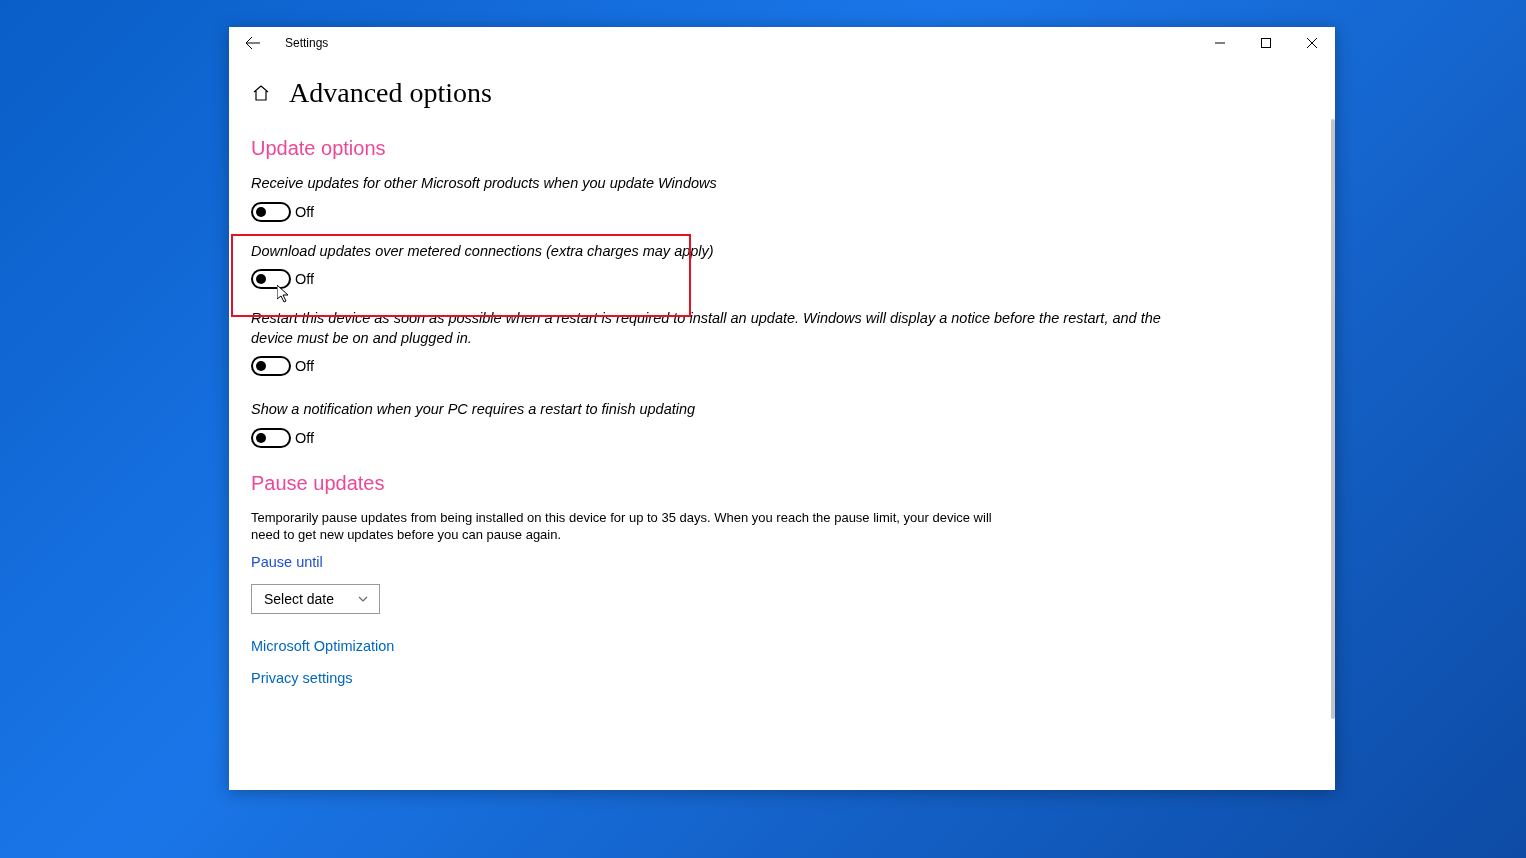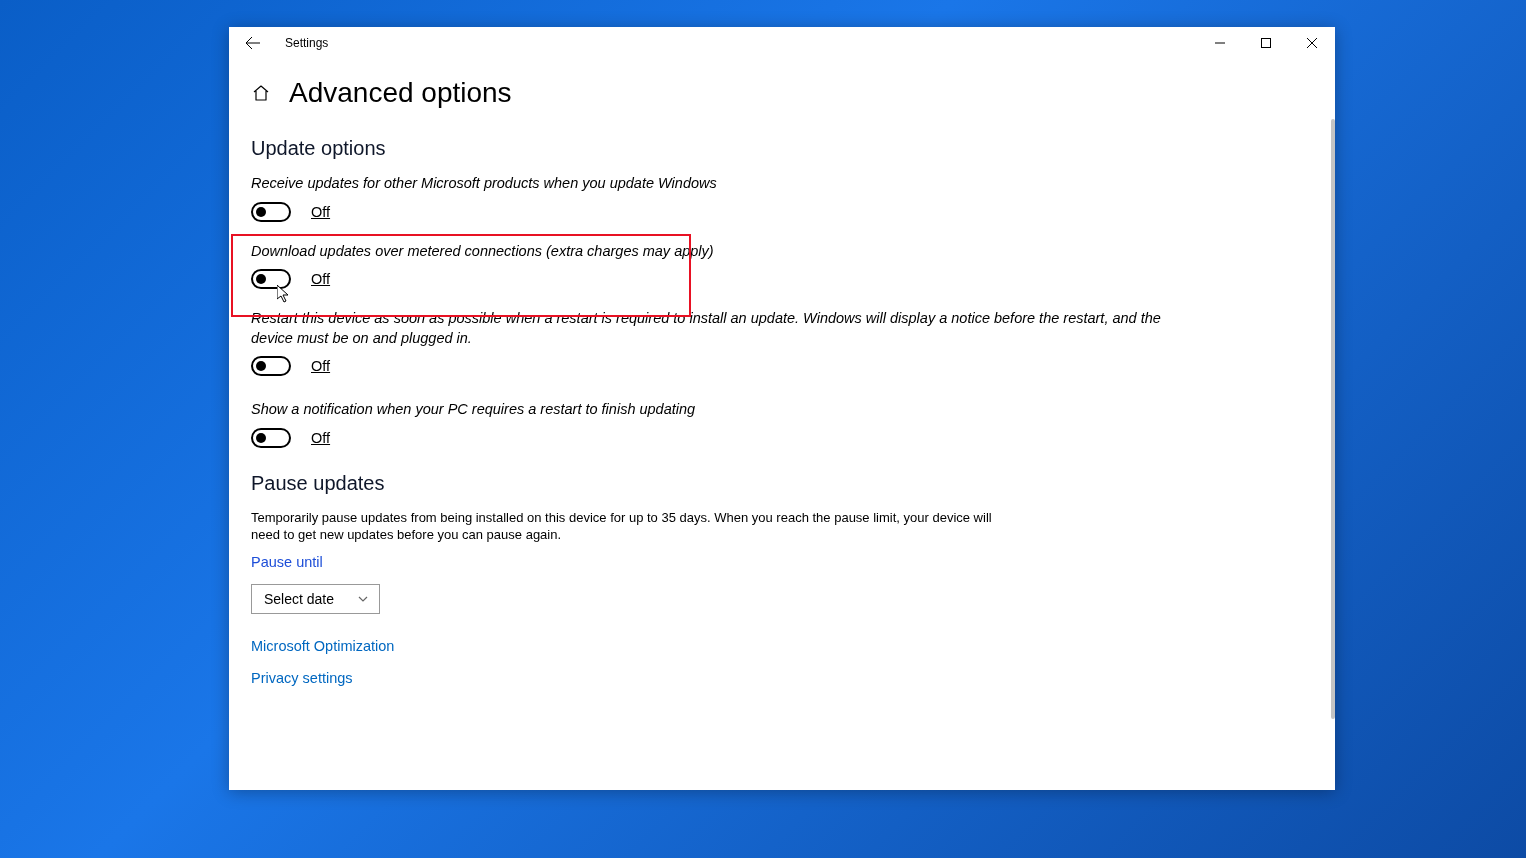--- a/index.html
+++ b/index.html
@@ -65,52 +65,52 @@
       flex: 1;
       padding: 18px 22px 0 22px;
       overflow-y: auto;
       position: relative;
     }
     .page-header {
       display: flex;
       align-items: center;
       gap: 18px;
       margin-bottom: 28px;
+      font-family: Liberation Serif, serif;
     }
     .home-icon {
       width: 20px;
       height: 20px;
       display: flex;
       align-items: center;
       justify-content: center;
     }
     .page-title {
       font-size: 28px;
       font-weight: 400;
       color: #000;
     }
     .section-heading {
       font-size: 20px;
       font-weight: 400;
       margin-bottom: 14px;
-      color: #0f172a;
+      color: #ec4899;
     }
     .option-label {
       font-size: 14.5px;
       color: #000;
       margin-bottom: 8px;
       line-height: 1.35;
       font-style: italic;
     }
     .toggle-row {
       display: flex;
       align-items: center;
-      gap: 20px;
+      gap: 4px;
       margin-bottom: 20px;
-      text-decoration: underline;
     }
     .toggle {
       width: 40px;
       height: 20px;
       border: 2px solid #000;
       border-radius: 10px;
       position: relative;
       background: #fff;
       cursor: pointer;
     }

